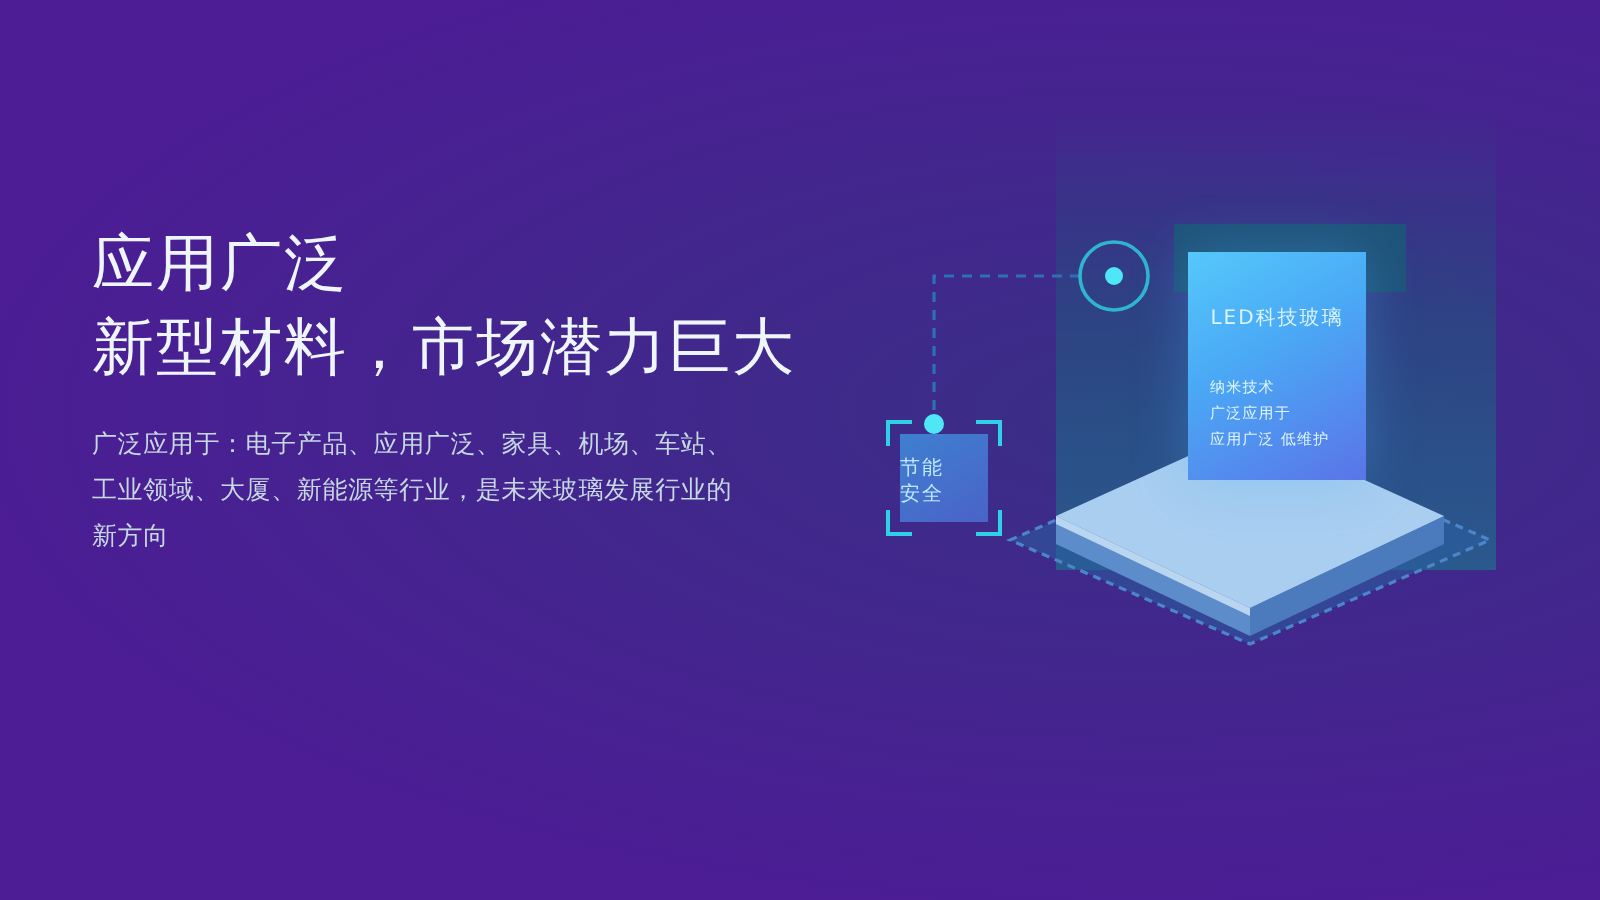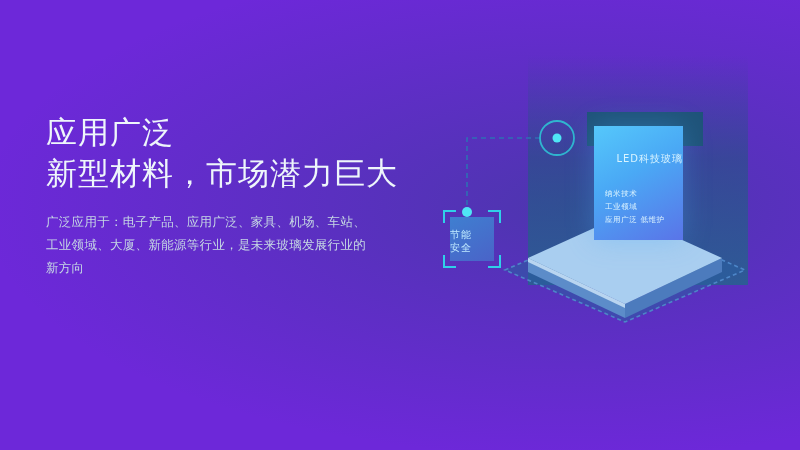--- a/index.html
+++ b/index.html
@@ -6,21 +6,21 @@
   html, body {
     margin: 0;
     padding: 0;
     background: #0b2539;
   }
   #slide {
     position: relative;
     width: 800px;
     height: 450px;
     overflow: hidden;
-    background: #6d28d9;
+    background: #4c1d95;
     font-family: "DejaVu Sans", "Liberation Sans", sans-serif;
     -webkit-font-smoothing: antialiased;
   }
 
   
   .bg-vignette {
     position: absolute;
     inset: 0;
     background:
       radial-gradient(120% 90% at 72% 46%, rgba(28,74,110,0.40) 0%, rgba(12,42,64,0.0) 62%);
@@ -95,21 +95,21 @@
     width: 89px;
     height: 114px;
     background: linear-gradient(150deg, #55c8fb 0%, #4aa9f5 42%, #5a74e8 100%);
     box-shadow: 0 0 26px rgba(74,170,245,0.32);
   }
   .glass-title {
     position: absolute;
     left: 0;
     right: 0;
     top: 26px;
-    text-align: right;
+    text-align: center;
     color: #d9f4ff;
     font-size: 10px;
     letter-spacing: 1px;
   }
   .glass-list {
     position: absolute;
     left: 11px;
     top: 61px;
     color: #dff6ff;
     font-size: 7.5px;
@@ -215,21 +215,21 @@
         <circle cx="47" cy="212" r="5" fill="#4fe6f5"></circle>
       </svg>
     </div>
 
     <div class="back-plate"></div>
 
     <div class="glass-panel">
       <div class="glass-title">LED科技玻璃</div>
       <div class="glass-list">
         <div>纳米技术</div>
-        <div>工业领域</div>
+        <div>广泛应用于</div>
         <div>应用广泛 低维护</div>
       </div>
     </div>
 
     <div class="badge">
       <div class="badge-box">
         <div class="badge-text">
           <div>节能</div>
           <div>安全</div>
         </div>

